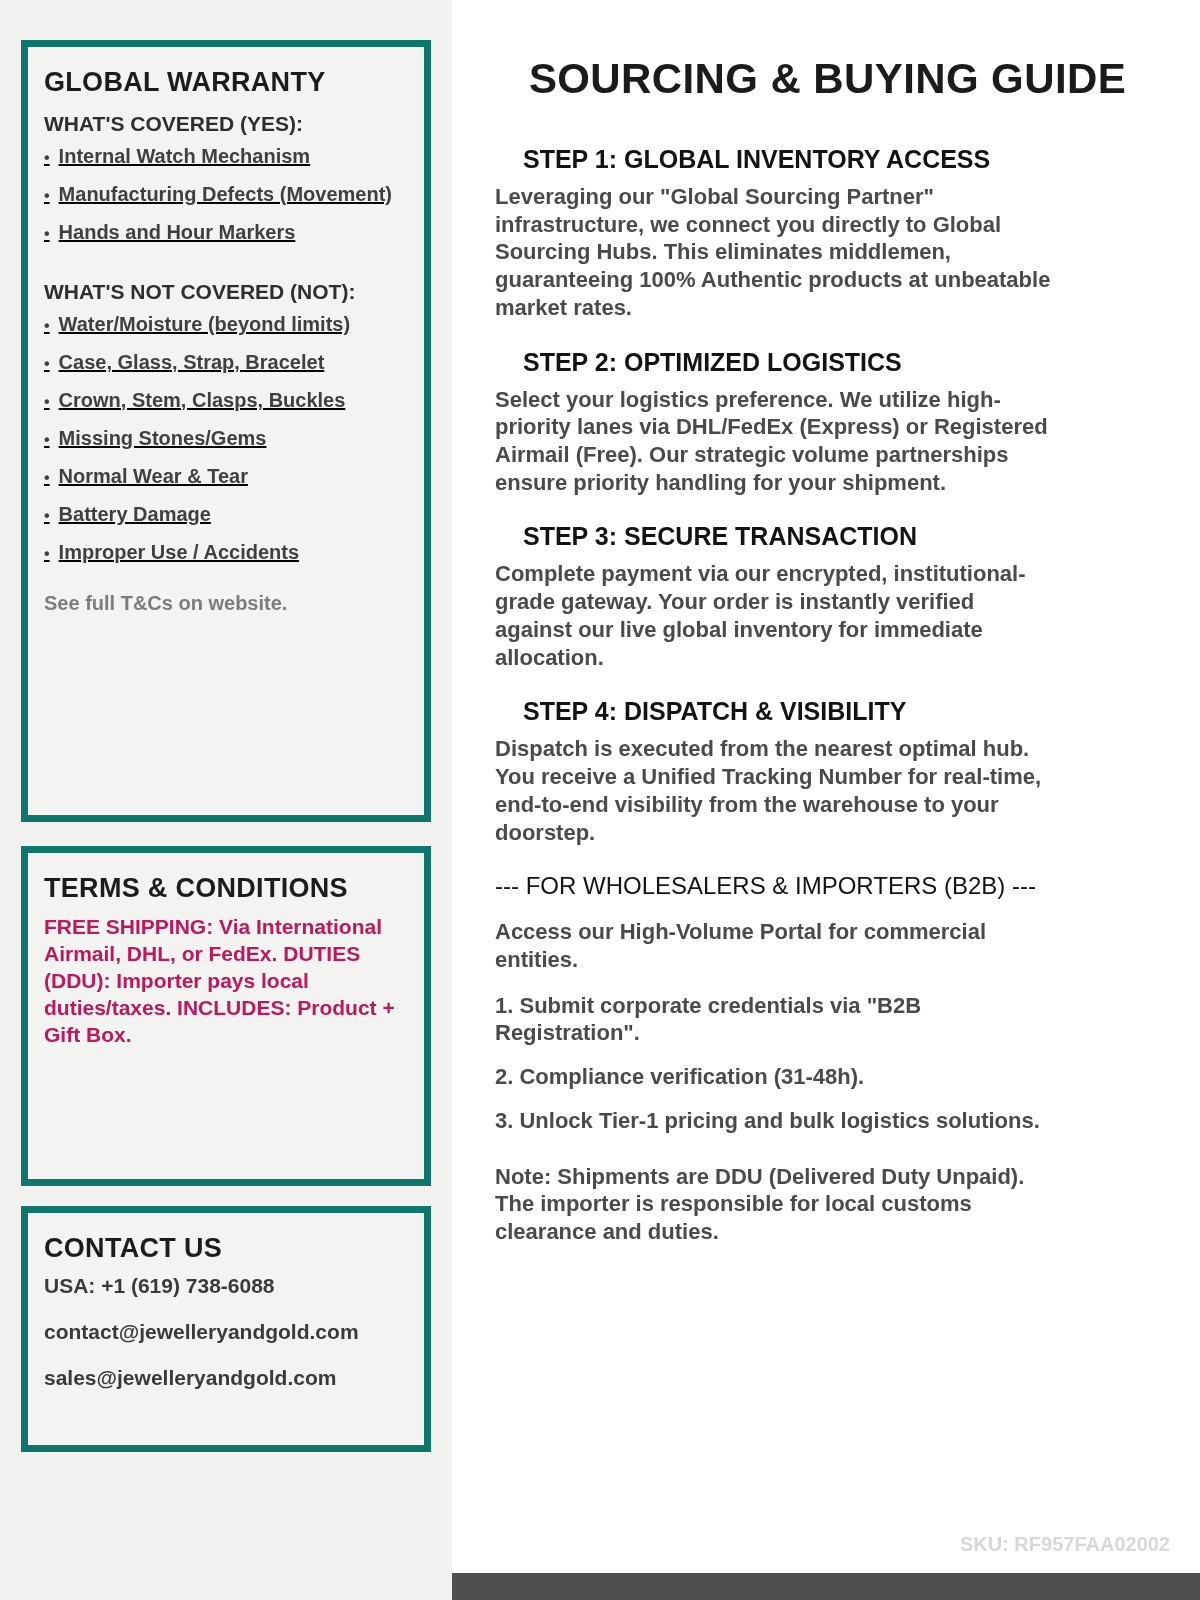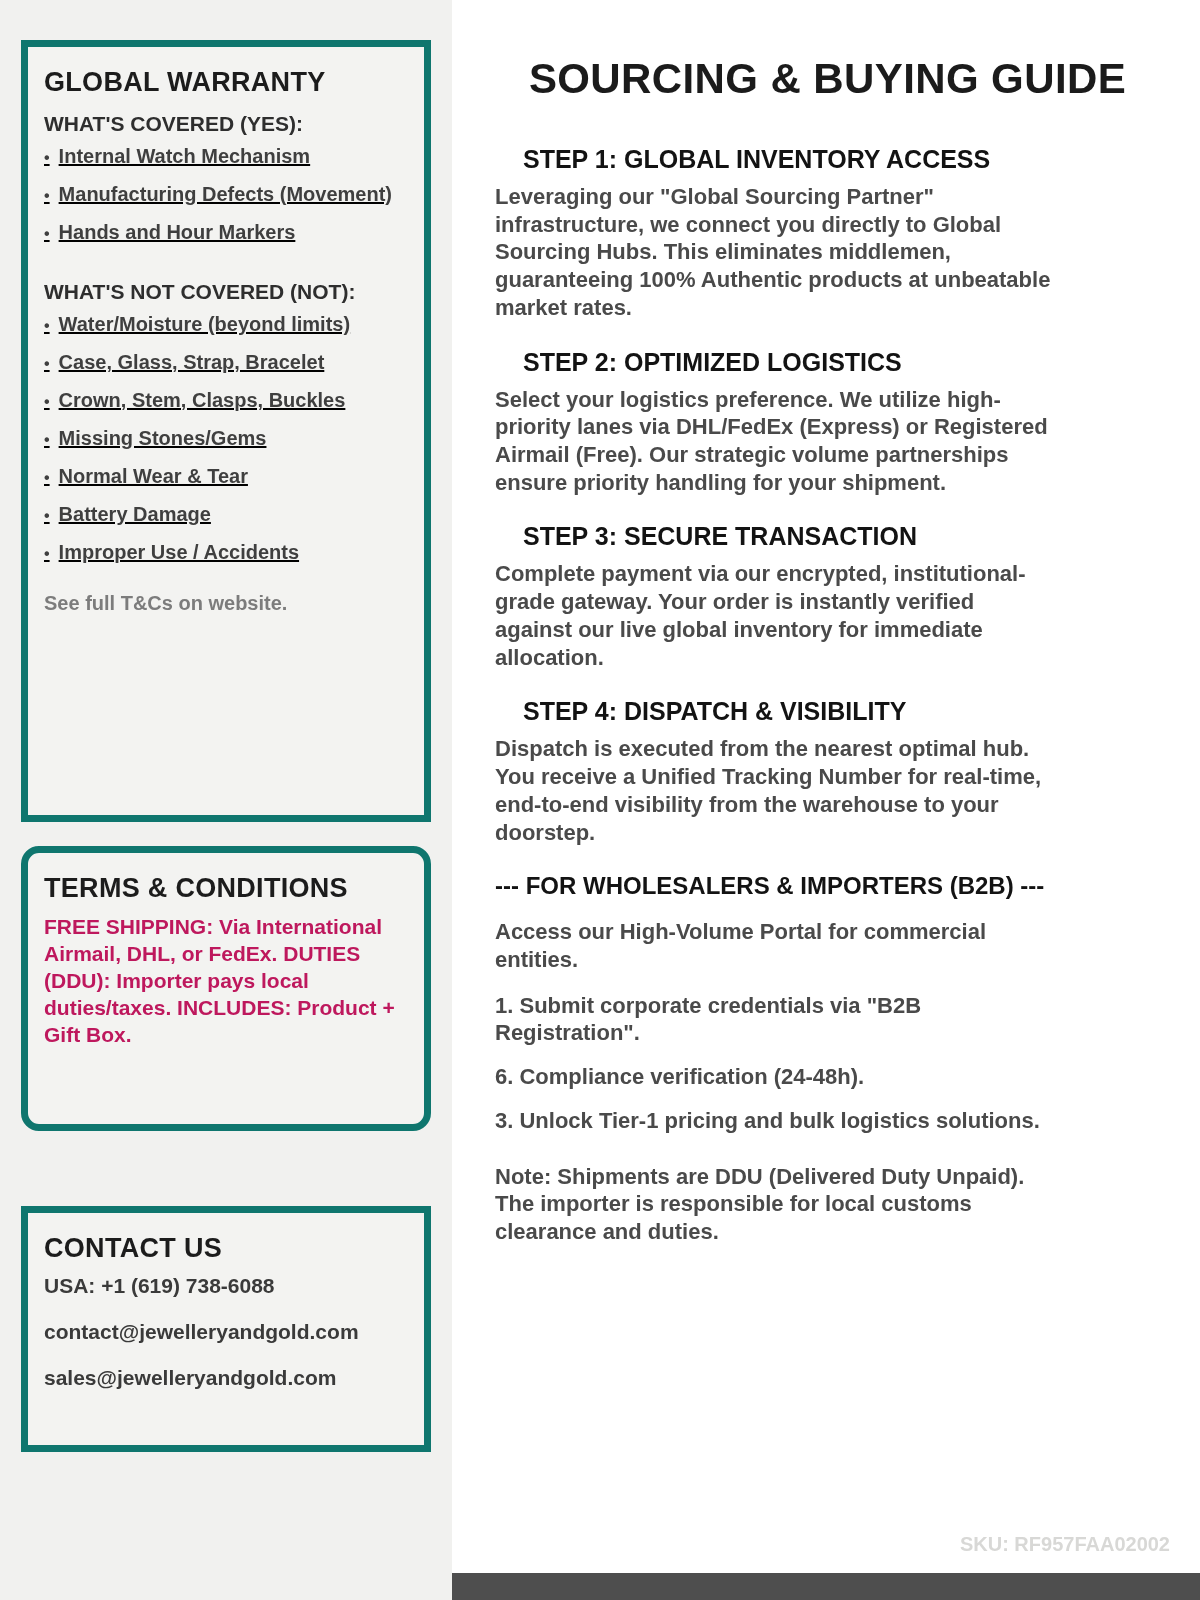--- a/index.html
+++ b/index.html
@@ -20,21 +20,21 @@
   }
   .panel {
     position: absolute;
     left: 21px;
     width: 410px;
     background: #f3f3f1;
     border: 7px solid #0f766e;
     padding: 20px 16px 16px 16px;
   }
   .panel-warranty { top: 40px;   height: 782px; }
-  .panel-terms    { top: 846px;  height: 285px; border-radius: 18px; }
+  .panel-terms    { top: 846px;  height: 340px; }
   .panel-contact  { top: 1206px; height: 246px; }
 
   .panel-title {
     font-size: 27px;
     font-weight: 800;
     color: #1c1c1c;
     letter-spacing: 0.3px;
     margin-bottom: 10px;
   }
   .subhead {
@@ -102,21 +102,21 @@
     margin-left: 28px;
   }
   .body-text {
     font-size: 22px;
     font-weight: 700;
     color: #4a4a4a;
     line-height: 1.26;
   }
   .b2b-heading {
     font-size: 24px;
-    font-weight: 700;
+    font-weight: 400;
     color: #131313;
     margin: 14px 0 18px 0;
   }
   .b2b-intro { width: 560px; margin-bottom: 18px; }
   .b2b-item  { width: 560px; margin-bottom: 16px; }
   .b2b-note  { width: 545px; margin-top: 28px; }
 
   .sku {
     position: absolute;
     right: 30px;
@@ -194,20 +194,20 @@
   </div>
 
   <div class="step">
     <div class="step-heading">STEP 4: DISPATCH &amp; VISIBILITY</div>
     <div class="body-text">Dispatch is executed from the nearest optimal hub. You receive a Unified Tracking Number for real-time, end-to-end visibility from the warehouse to your doorstep.</div>
   </div>
 
   <div class="b2b-heading">--- FOR WHOLESALERS &amp; IMPORTERS (B2B) ---</div>
   <div class="body-text b2b-intro">Access our High-Volume Portal for commercial entities.</div>
   <div class="body-text b2b-item">1. Submit corporate credentials via "B2B Registration".</div>
-  <div class="body-text b2b-item">6. Compliance verification (24-48h).</div>
+  <div class="body-text b2b-item">2. Compliance verification (31-48h).</div>
   <div class="body-text b2b-item">3. Unlock Tier-1 pricing and bulk logistics solutions.</div>
   <div class="body-text b2b-note">Note: Shipments are DDU (Delivered Duty Unpaid). The importer is responsible for local customs clearance and duties.</div>
 
 </div>
 
 <div class="sku">SKU: RF957FAA02002</div>
 <div class="footer-strip"></div>
 
 </body></html>

